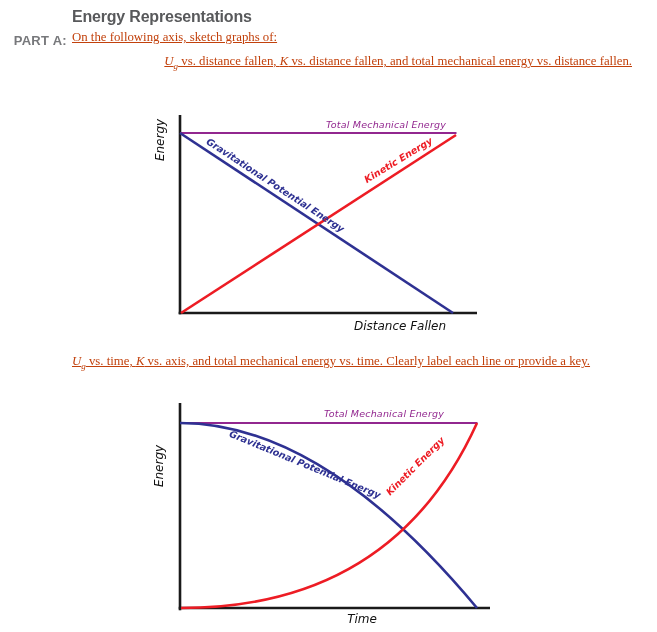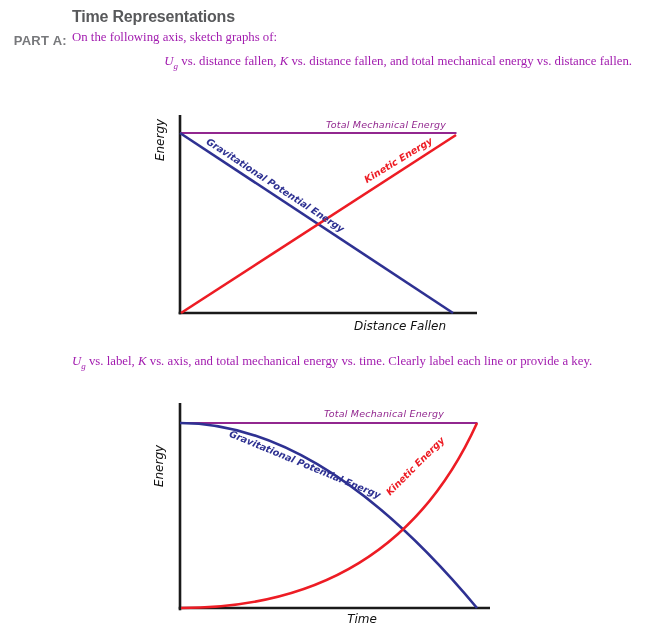--- a/index.html
+++ b/index.html
@@ -19,21 +19,21 @@
   }
   .part-label{
     position:absolute;left:8px;top:33px;width:59px;
     text-align:right;
     font-family:"Liberation Sans", sans-serif;
     font-weight:bold;font-size:13px;letter-spacing:0.3px;
     color:#77787b;
   }
   .body-text{
     position:absolute;left:72px;
-    font-size:12.8px;line-height:16px;color:#a21caf;width:560px;
+    font-size:12.8px;line-height:16px;color:#c2410c;width:560px;text-decoration:underline;
   }
   .intro{top:29px;}
   .prompt1{top:53px;text-align:right;}
   .prompt2{top:353px;}
   .sym{font-style:italic;}
   sub.sym{font-size:9px;line-height:0;}
   .graph{position:absolute;left:140px;}
   #graph1{top:106px;}
   #graph2{top:395px;}
   svg text{
@@ -42,32 +42,32 @@
   }
   .axis-label{font-size:12px;fill:#111111;}
   .series-label{font-size:9.5px;font-weight:bold;}
   .tme-label{font-size:9.5px;letter-spacing:0.2px;}
 </style>
 </head>
 <body>
 
 <div id="page">
 
-  <div class="title">Time Representations</div>
+  <div class="title">Energy Representations</div>
 
   <div class="part-label">PART A:</div>
 
   <div class="body-text intro">On the following axis, sketch graphs of:</div>
 
   <div class="body-text prompt1">
     <span class="sym">U</span><sub class="sym">g</sub><span> vs. distance fallen, </span><span class="sym">K</span><span> vs. distance fallen, and total mechanical energy vs. distance fallen.</span><br>
   </div>
 
   <div class="body-text prompt2">
-    <span class="sym">U</span><sub class="sym">g</sub><span> vs. label, </span><span class="sym">K</span><span> vs. axis, and total mechanical energy vs. time. Clearly label each line or provide a key.</span>
+    <span class="sym">U</span><sub class="sym">g</sub><span> vs. time, </span><span class="sym">K</span><span> vs. axis, and total mechanical energy vs. time. Clearly label each line or provide a key.</span>
   </div>
 
   <svg id="graph1" class="graph" width="360" height="237" viewBox="0 0 360 237">
 
     <line x1="40" y1="9" x2="40" y2="208.3" stroke="#1a1a1a" stroke-width="2.6"></line>
     <line x1="38.7" y1="207" x2="337" y2="207" stroke="#1a1a1a" stroke-width="2.6"></line>
 
     <line x1="40" y1="27" x2="316.5" y2="27" stroke-width="2.2" stroke="#92278F"></line>
     <line x1="40" y1="27" x2="313" y2="207" stroke-width="2.6" stroke="#2E3192"></line>
     <line x1="41" y1="207" x2="316" y2="29" stroke-width="2.6" stroke="#ED1C24"></line>

